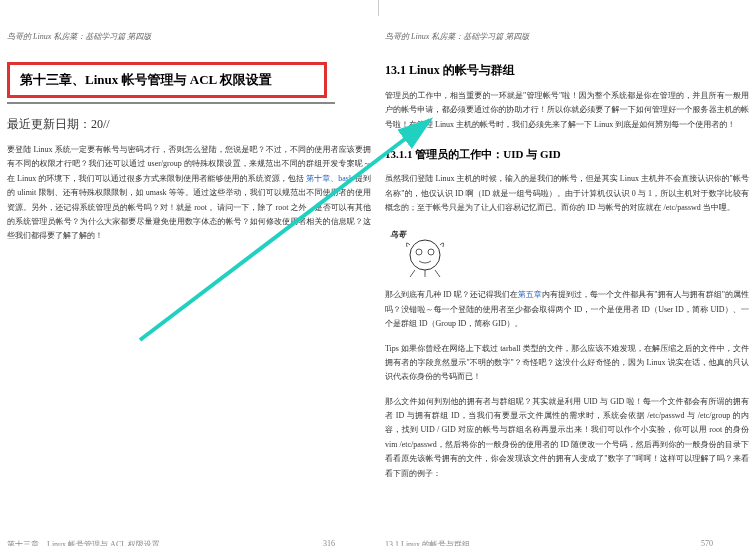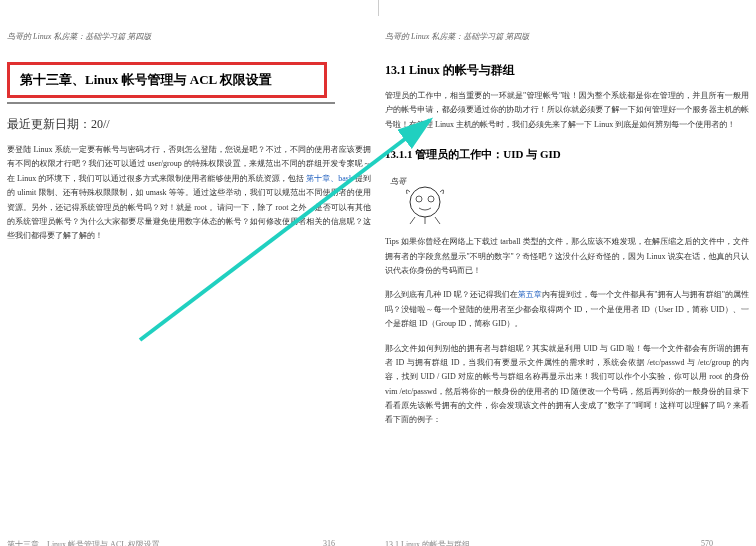--- a/index.html
+++ b/index.html
@@ -87,20 +87,21 @@
       font-weight: bold;
       color: #000;
       margin-bottom: 10px;
       margin-top: 15px;
     }
     .illustration {
       width: 80px;
       height: 55px;
       margin: 8px 0;
       position: relative;
+      font-weight: bold;
     }
     .footer {
       position: absolute;
       bottom: 12px;
       font-size: 8px;
       color: #888;
       width: 328px;
       display: flex;
       justify-content: space-between;
     }
@@ -141,39 +142,40 @@
 
 <div class="page page-right">
   <div class="header">鸟哥的 Linux 私房菜：基础学习篇 第四版</div>
 
   <div class="section-title">13.1 Linux 的帐号与群组</div>
 
   <div class="body-text">管理员的工作中，相当重要的一环就是"管理帐号"啦！因为整个系统都是你在管理的，并且所有一般用户的帐号申请，都必须要通过你的协助才行！所以你就必须要了解一下如何管理好一个服务器主机的帐号啦！在管理 Linux 主机的帐号时，我们必须先来了解一下 Linux 到底是如何辨别每一个使用者的！</div>
 
   <div class="subsection-title">13.1.1 管理员的工作中：UID 与 GID</div>
 
+  <div class="body-text">虽然我们登陆 Linux 主机的时候，输入的是我们的帐号，但是其实 Linux 主机并不会直接认识你的"帐号名称"的，他仅认识 ID 啊（ID 就是一组号码啦）。由于计算机仅认识 0 与 1，所以主机对于数字比较有概念的；至于帐号只是为了让人们容易记忆而已。而你的 ID 与帐号的对应就在 /etc/passwd 当中哩。</div>
 
   <div class="illustration">
     <svg width="80" height="55" viewBox="0 0 80 55">
       <text x="5" y="12" font-size="8" fill="#333" font-style="italic">鸟哥</text>
       <circle cx="40" cy="30" r="15" fill="none" stroke="#333" stroke-width="1"></circle>
       <circle cx="34" cy="27" r="3" fill="none" stroke="#333" stroke-width="0.8"></circle>
       <circle cx="46" cy="27" r="3" fill="none" stroke="#333" stroke-width="0.8"></circle>
       <path d="M 34 36 Q 40 40 46 36" fill="none" stroke="#333" stroke-width="0.8"></path>
       <path d="M 25 20 Q 20 15 22 22" fill="none" stroke="#333" stroke-width="0.8"></path>
       <path d="M 55 20 Q 60 15 58 22" fill="none" stroke="#333" stroke-width="0.8"></path>
       <path d="M 30 45 L 25 52 M 50 45 L 55 52 M 40 45 L 40 52" fill="none" stroke="#333" stroke-width="0.8"></path>
     </svg>
   </div>
 
-  <div class="body-text">Tips 如果你曾经在网络上下载过 tarball 类型的文件，那么应该不难发现，在解压缩之后的文件中，文件拥有者的字段竟然显示"不明的数字"？奇怪吧？这没什么好奇怪的，因为 Linux 说实在话，他真的只认识代表你身份的号码而已！</div>
-
   <div class="body-text">
     那么到底有几种 ID 呢？还记得我们在<span class="link-text">第五章</span>内有提到过，每一个文件都具有"拥有人与拥有群组"的属性吗？没错啦～每一个登陆的使用者至少都会取得两个 ID，一个是使用者 ID（User ID，简称 UID）、一个是群组 ID（Group ID，简称 GID）。
   </div>
+
+  <div class="body-text">Tips 如果你曾经在网络上下载过 tarball 类型的文件，那么应该不难发现，在解压缩之后的文件中，文件拥有者的字段竟然显示"不明的数字"？奇怪吧？这没什么好奇怪的，因为 Linux 说实在话，他真的只认识代表你身份的号码而已！</div>
 
   <div class="body-text">那么文件如何判别他的拥有者与群组呢？其实就是利用 UID 与 GID 啦！每一个文件都会有所谓的拥有者 ID 与拥有群组 ID，当我们有要显示文件属性的需求时，系统会依据 /etc/passwd 与 /etc/group 的内容，找到 UID / GID 对应的帐号与群组名称再显示出来！我们可以作个小实验，你可以用 root 的身份 vim /etc/passwd，然后将你的一般身份的使用者的 ID 随便改一个号码，然后再到你的一般身份的目录下看看原先该帐号拥有的文件，你会发现该文件的拥有人变成了"数字了"呵呵！这样可以理解了吗？来看看下面的例子：</div>
 
   <div class="footer">
     <span>13.1 Linux 的帐号与群组</span>
     <span>570</span>
   </div>
 </div>
 
 <svg class="arrow-svg">

